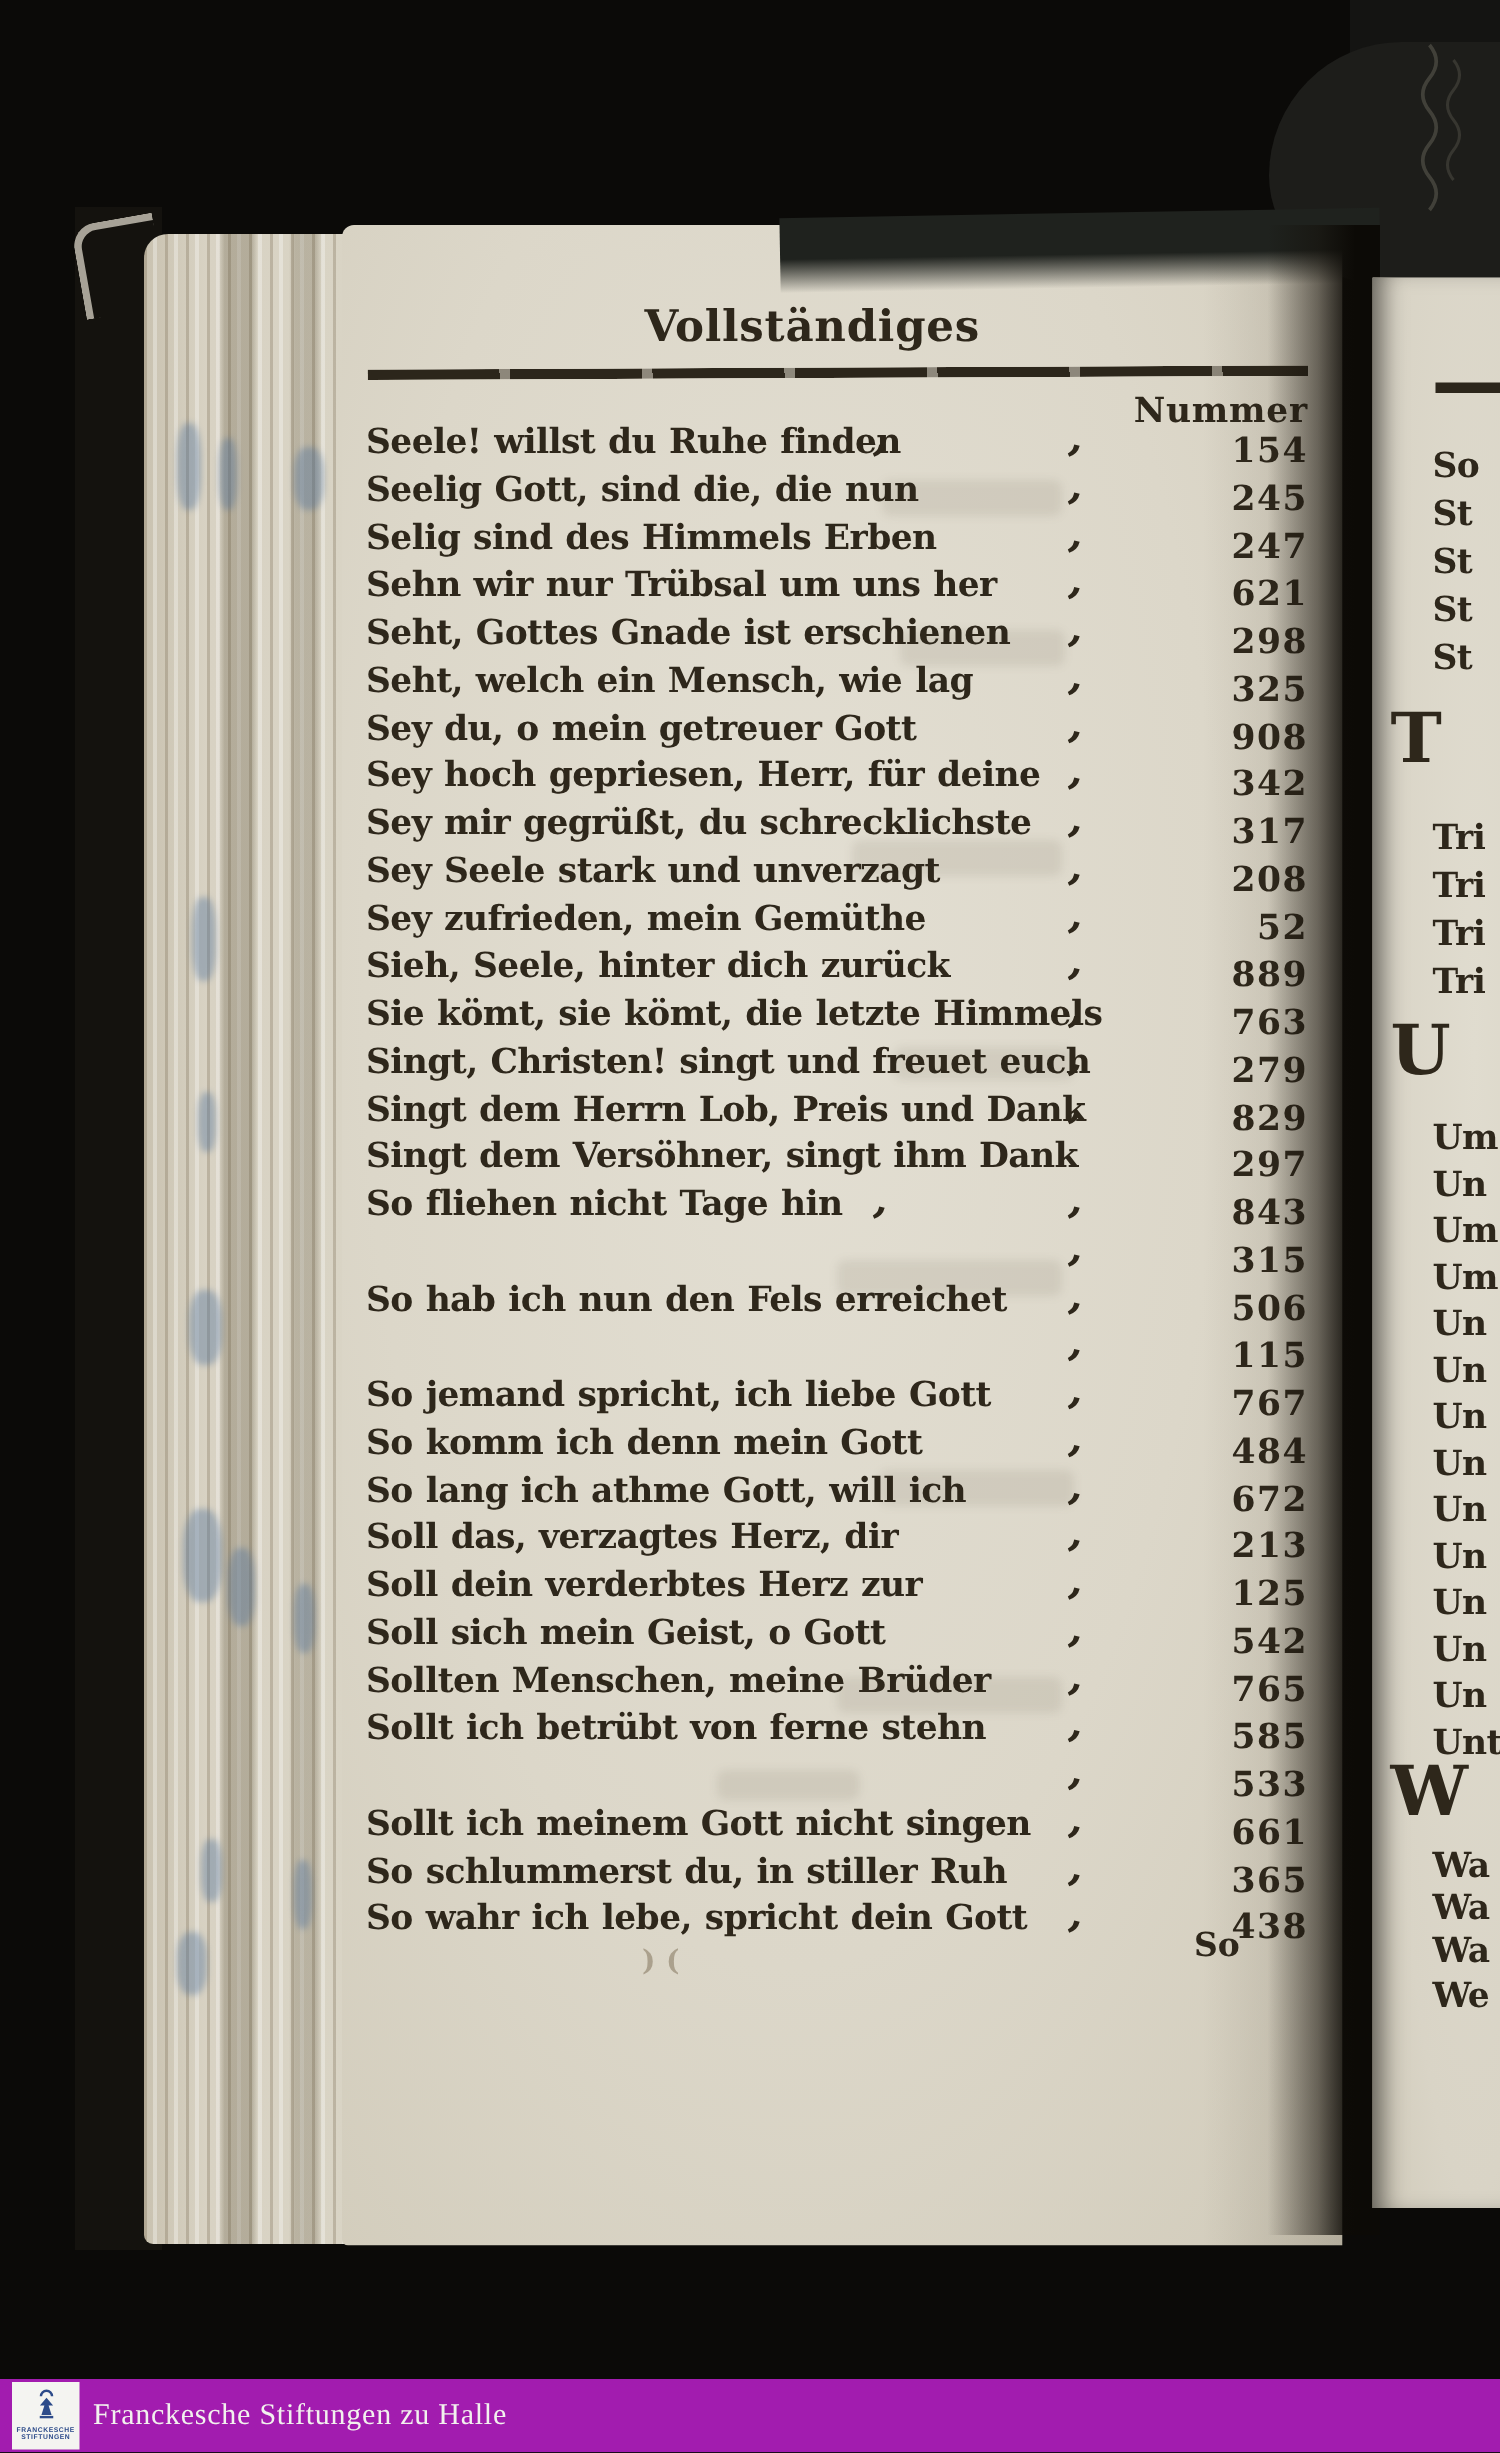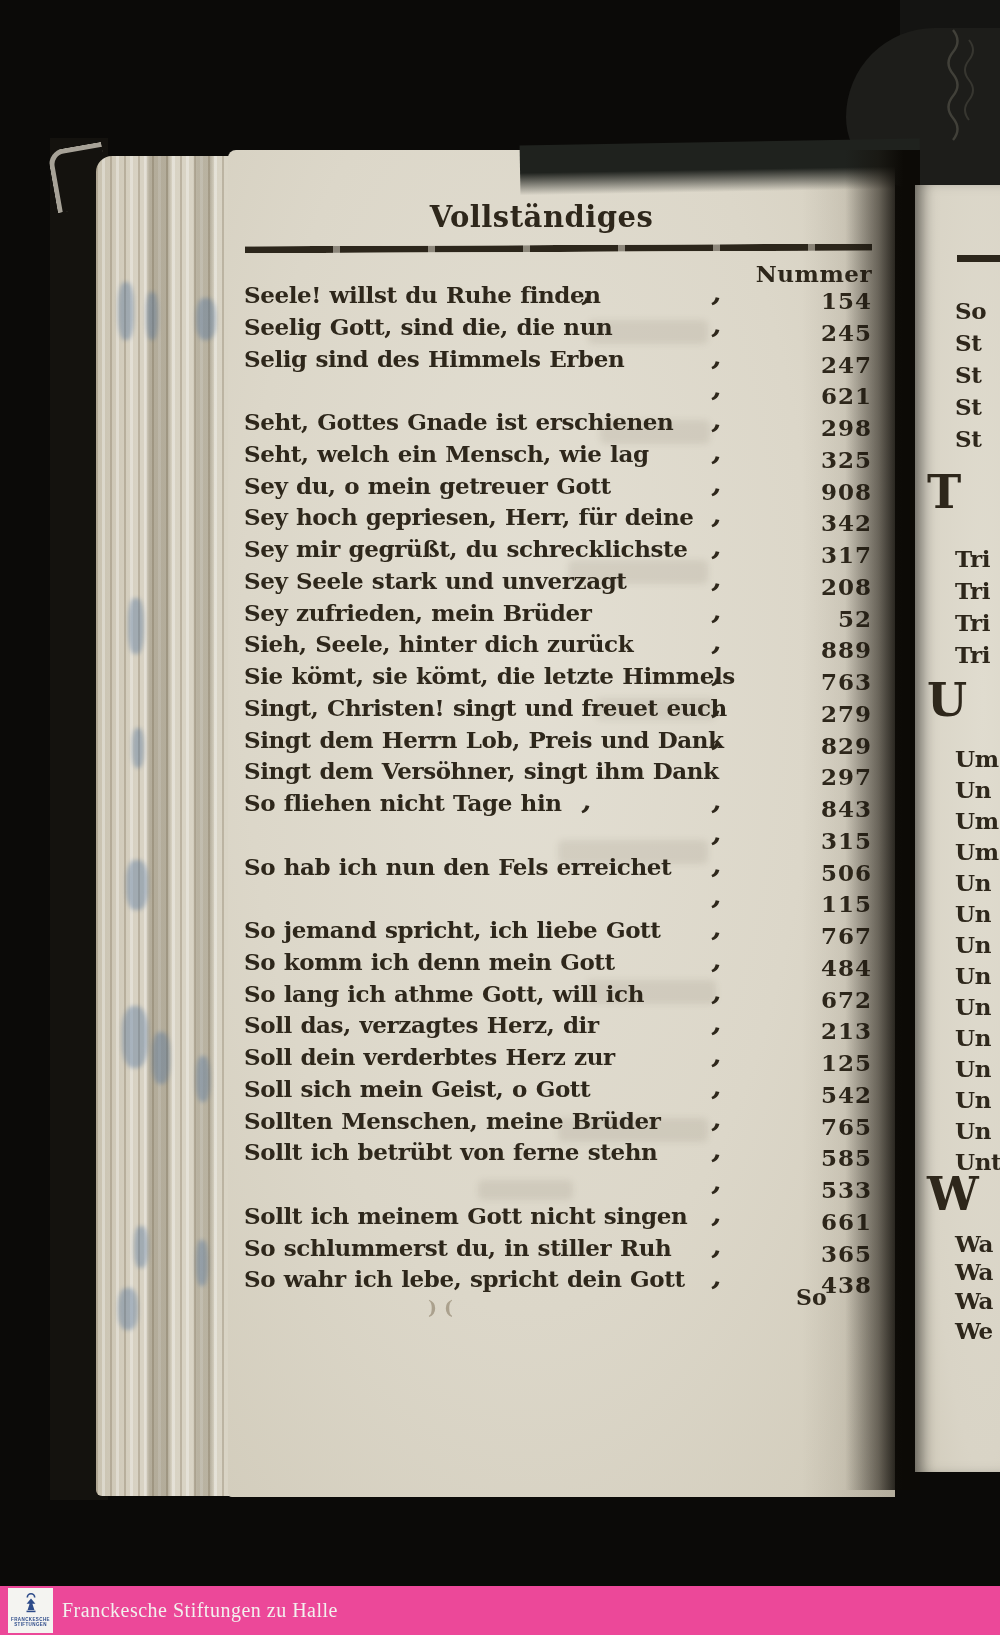--- a/index.html
+++ b/index.html
@@ -62,21 +62,21 @@
     background:linear-gradient(90deg,rgba(12,10,6,0) 0%,rgba(20,16,10,.5) 45%,#0c0a06 78%,#0c0a06 100%);}
   .page-right{position:absolute;left:915px;top:185px;width:85px;height:1287px;overflow:hidden;
     background:radial-gradient(ellipse at 80% 40%,#e0dccf 0%,#d9d4c6 70%,#cfc9b8 100%);
     box-shadow:inset 14px 0 16px -8px rgba(0,0,0,.55);color:#2e271b;}
   .page-right .rule-frag{position:absolute;left:42px;top:70px;width:60px;height:7px;background:#2c261b;}
   .frag{position:absolute;left:40px;font-size:23px;font-weight:bold;white-space:nowrap;
     letter-spacing:-.4px;}
   .frag.large{left:12px;font-size:46px;}
 
   
-  .footer{position:absolute;left:0;top:1586px;width:1000px;height:49px;background:#ec4899;}
+  .footer{position:absolute;left:0;top:1586px;width:1000px;height:49px;background:#a21caf;}
   .logo-box{position:absolute;left:8px;top:2px;width:45px;height:45px;background:#f4f4f1;
     text-align:center;}
   .logo-box svg{margin-top:3px;}
   .logo-text{font-family:"Liberation Sans",sans-serif;font-size:4.5px;line-height:5px;
     color:#2d4b8a;letter-spacing:.4px;font-weight:bold;}
   .footer-label{position:absolute;left:62px;top:0;height:49px;display:flex;align-items:center;
     font-family:"Liberation Serif",serif;font-size:20px;color:#f2f1ee;letter-spacing:.5px;}
 </style>
 </head>
 <body>
@@ -133,20 +133,21 @@
           <span class="t">Seelig Gott, sind die, die nun</span>
           <span class="dm d1">,</span>
           <span class="n">245</span>
         </div>
         <div class="row">
           <span class="t">Selig sind des Himmels Erben</span>
           <span class="dm d1">,</span>
           <span class="n">247</span>
         </div>
         <div class="row">
+          <span class="t">Sehn wir nur Trübsal um uns her</span>
           <span class="dm d1">,</span>
           <span class="n">621</span>
         </div>
         <div class="row">
           <span class="t">Seht, Gottes Gnade ist erschienen</span>
           <span class="dm d1">,</span>
           <span class="n">298</span>
         </div>
         <div class="row">
           <span class="t">Seht, welch ein Mensch, wie lag</span>
@@ -167,21 +168,21 @@
           <span class="t">Sey mir gegrüßt, du schrecklichste</span>
           <span class="dm d1">,</span>
           <span class="n">317</span>
         </div>
         <div class="row">
           <span class="t">Sey Seele stark und unverzagt</span>
           <span class="dm d1">,</span>
           <span class="n">208</span>
         </div>
         <div class="row">
-          <span class="t">Sey zufrieden, mein Brüder</span>
+          <span class="t">Sey zufrieden, mein Gemüthe</span>
           <span class="dm d1">,</span>
           <span class="n">52</span>
         </div>
         <div class="row">
           <span class="t">Sieh, Seele, hinter dich zurück</span>
           <span class="dm d1">,</span>
           <span class="n">889</span>
         </div>
         <div class="row">
           <span class="t">Sie kömt, sie kömt, die letzte Himmels</span>

